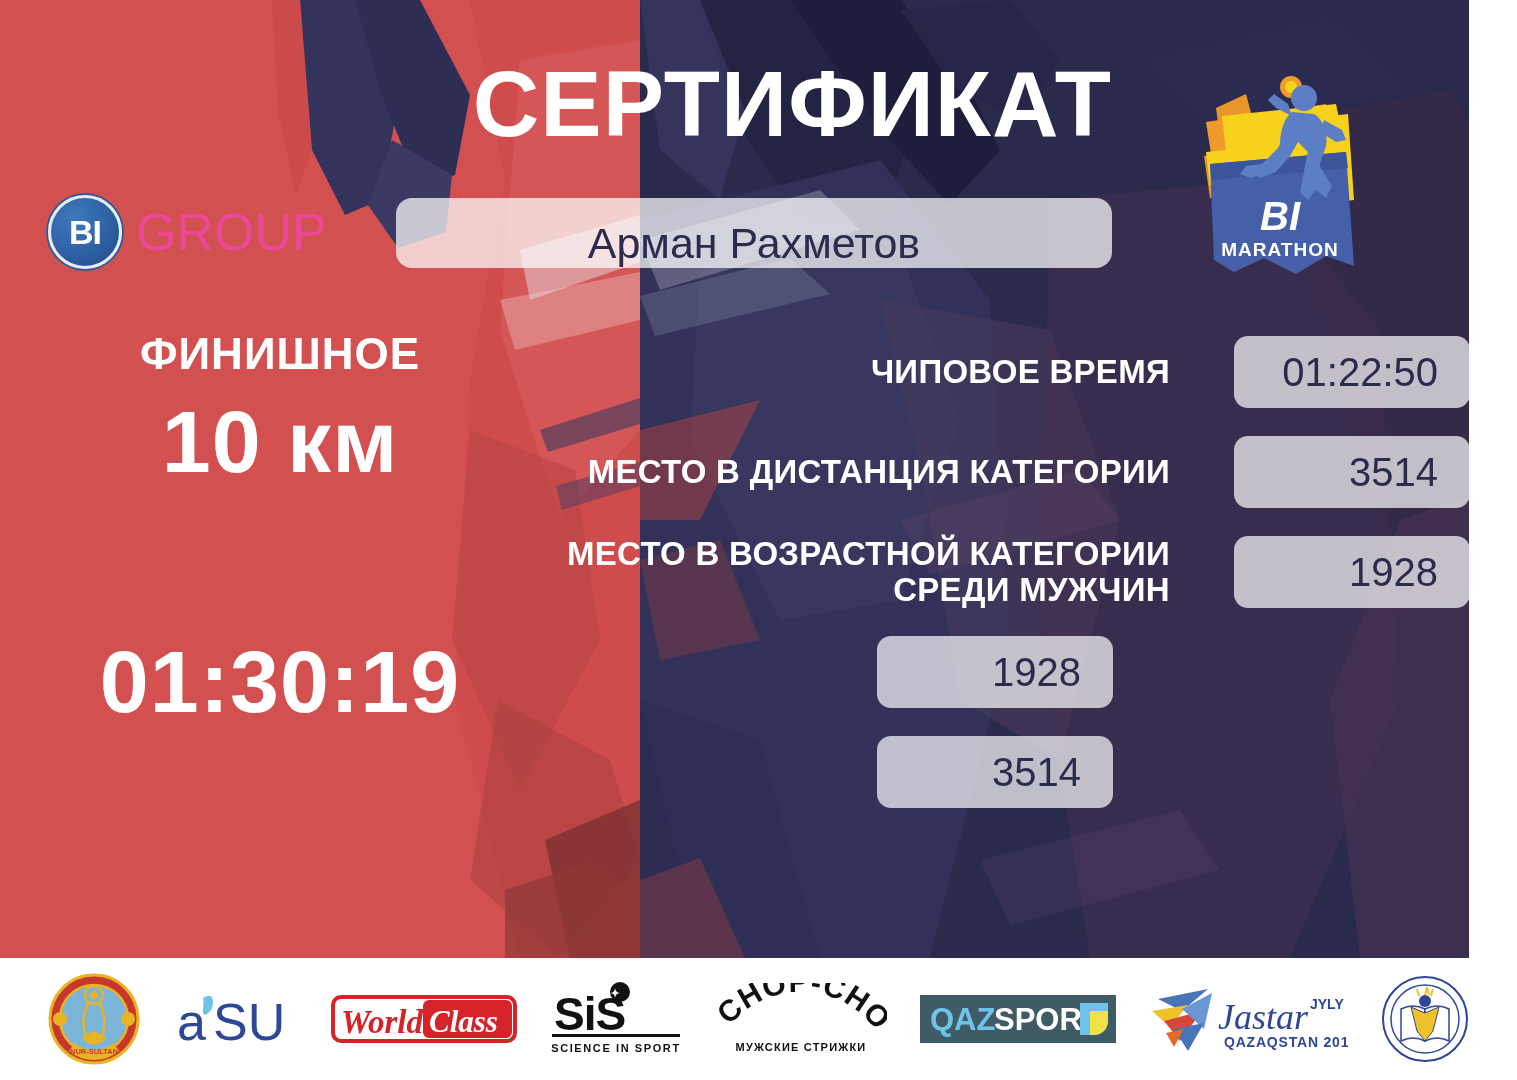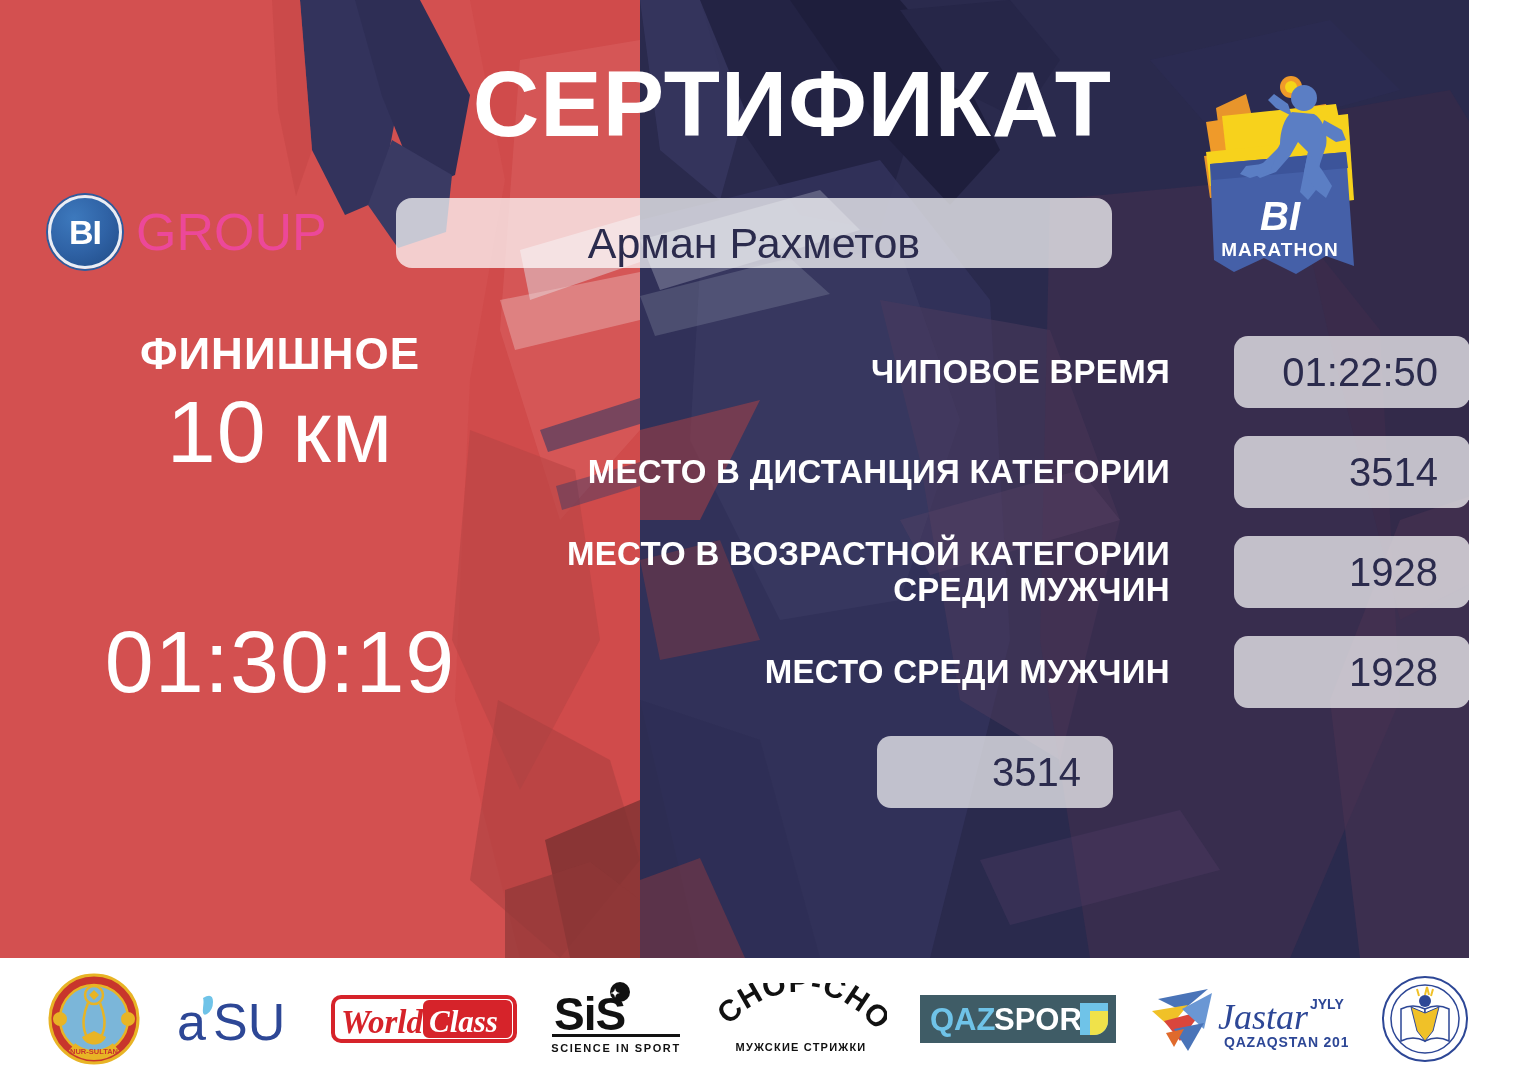--- a/index.html
+++ b/index.html
@@ -66,21 +66,21 @@
 
   
   .left-col{
     position:absolute; left:0; top:330px; width:560px;
     color:#ffffff; text-align:center;
   }
   .l-label{
     font-size:44px; font-weight:bold; letter-spacing:1px; line-height:1.08;
   }
   .l-value{
-    font-size:88px; font-weight:normal; line-height:1.05; margin-top:8px; letter-spacing:1px;
+    font-size:88px; font-weight:bold; line-height:1.05; margin-top:18px; letter-spacing:1px;
   }
   .block-gap{ height:130px; }
 
   
   .right-col{
     position:absolute; left:520px; top:336px; width:950px;
   }
   .srow{
     display:flex; align-items:center; justify-content:center;
     height:72px; margin-bottom:28px;gap:36px;
@@ -227,21 +227,20 @@
     </div>
     <div class="srow">
       <div class="s-label">МЕСТО В ДИСТАНЦИЯ КАТЕГОРИИ</div>
       <div class="s-value">3514</div>
     </div>
     <div class="srow">
       <div class="s-label">МЕСТО В ВОЗРАСТНОЙ КАТЕГОРИИ СРЕДИ МУЖЧИН</div>
       <div class="s-value">1928</div>
     </div>
     <div class="srow">
-      <div class="s-label">МЕСТО СРЕДИ МУЖЧИН</div>
       <div class="s-value">1928</div>
     </div>
     <div class="srow">
       <div class="s-value">3514</div>
     </div>
   </div>
 
   <div class="footer">
 
     <div class="logo-slot">

